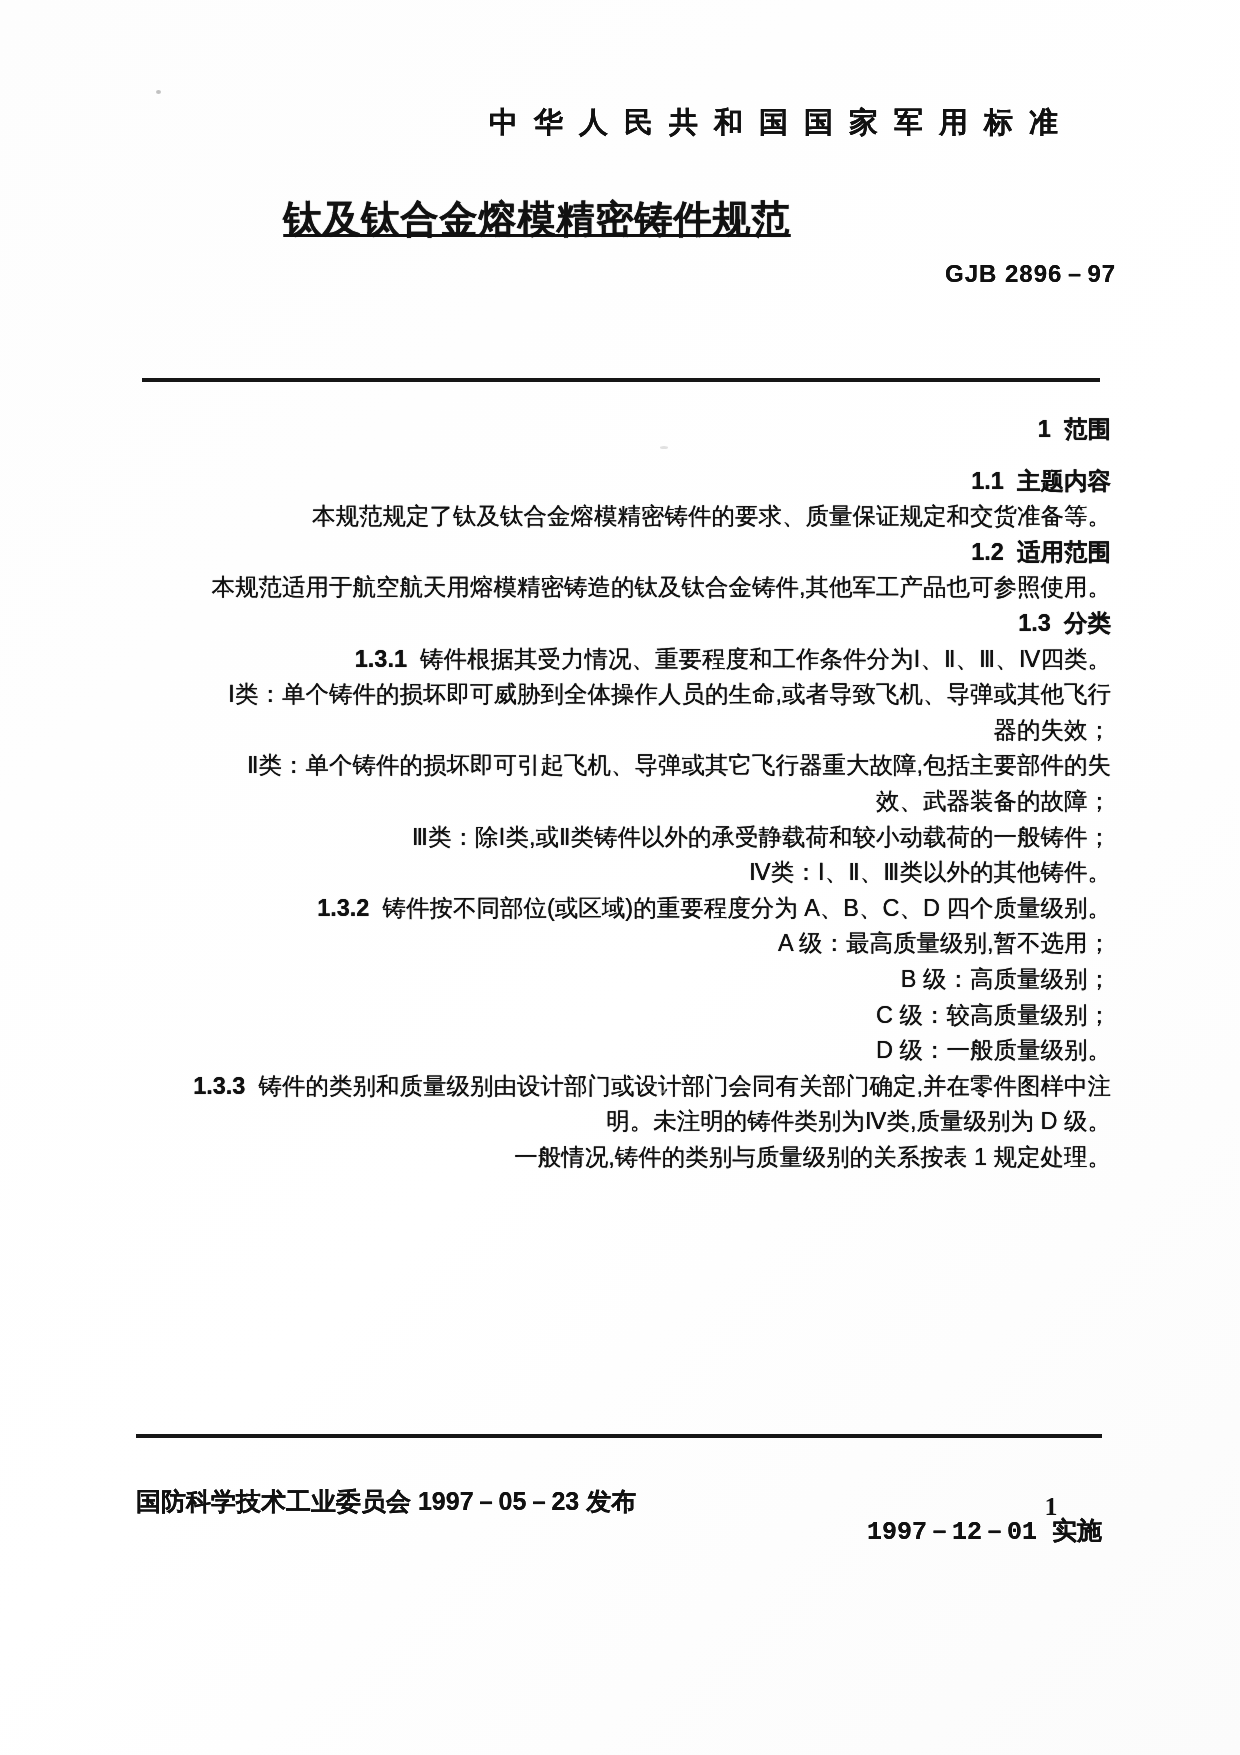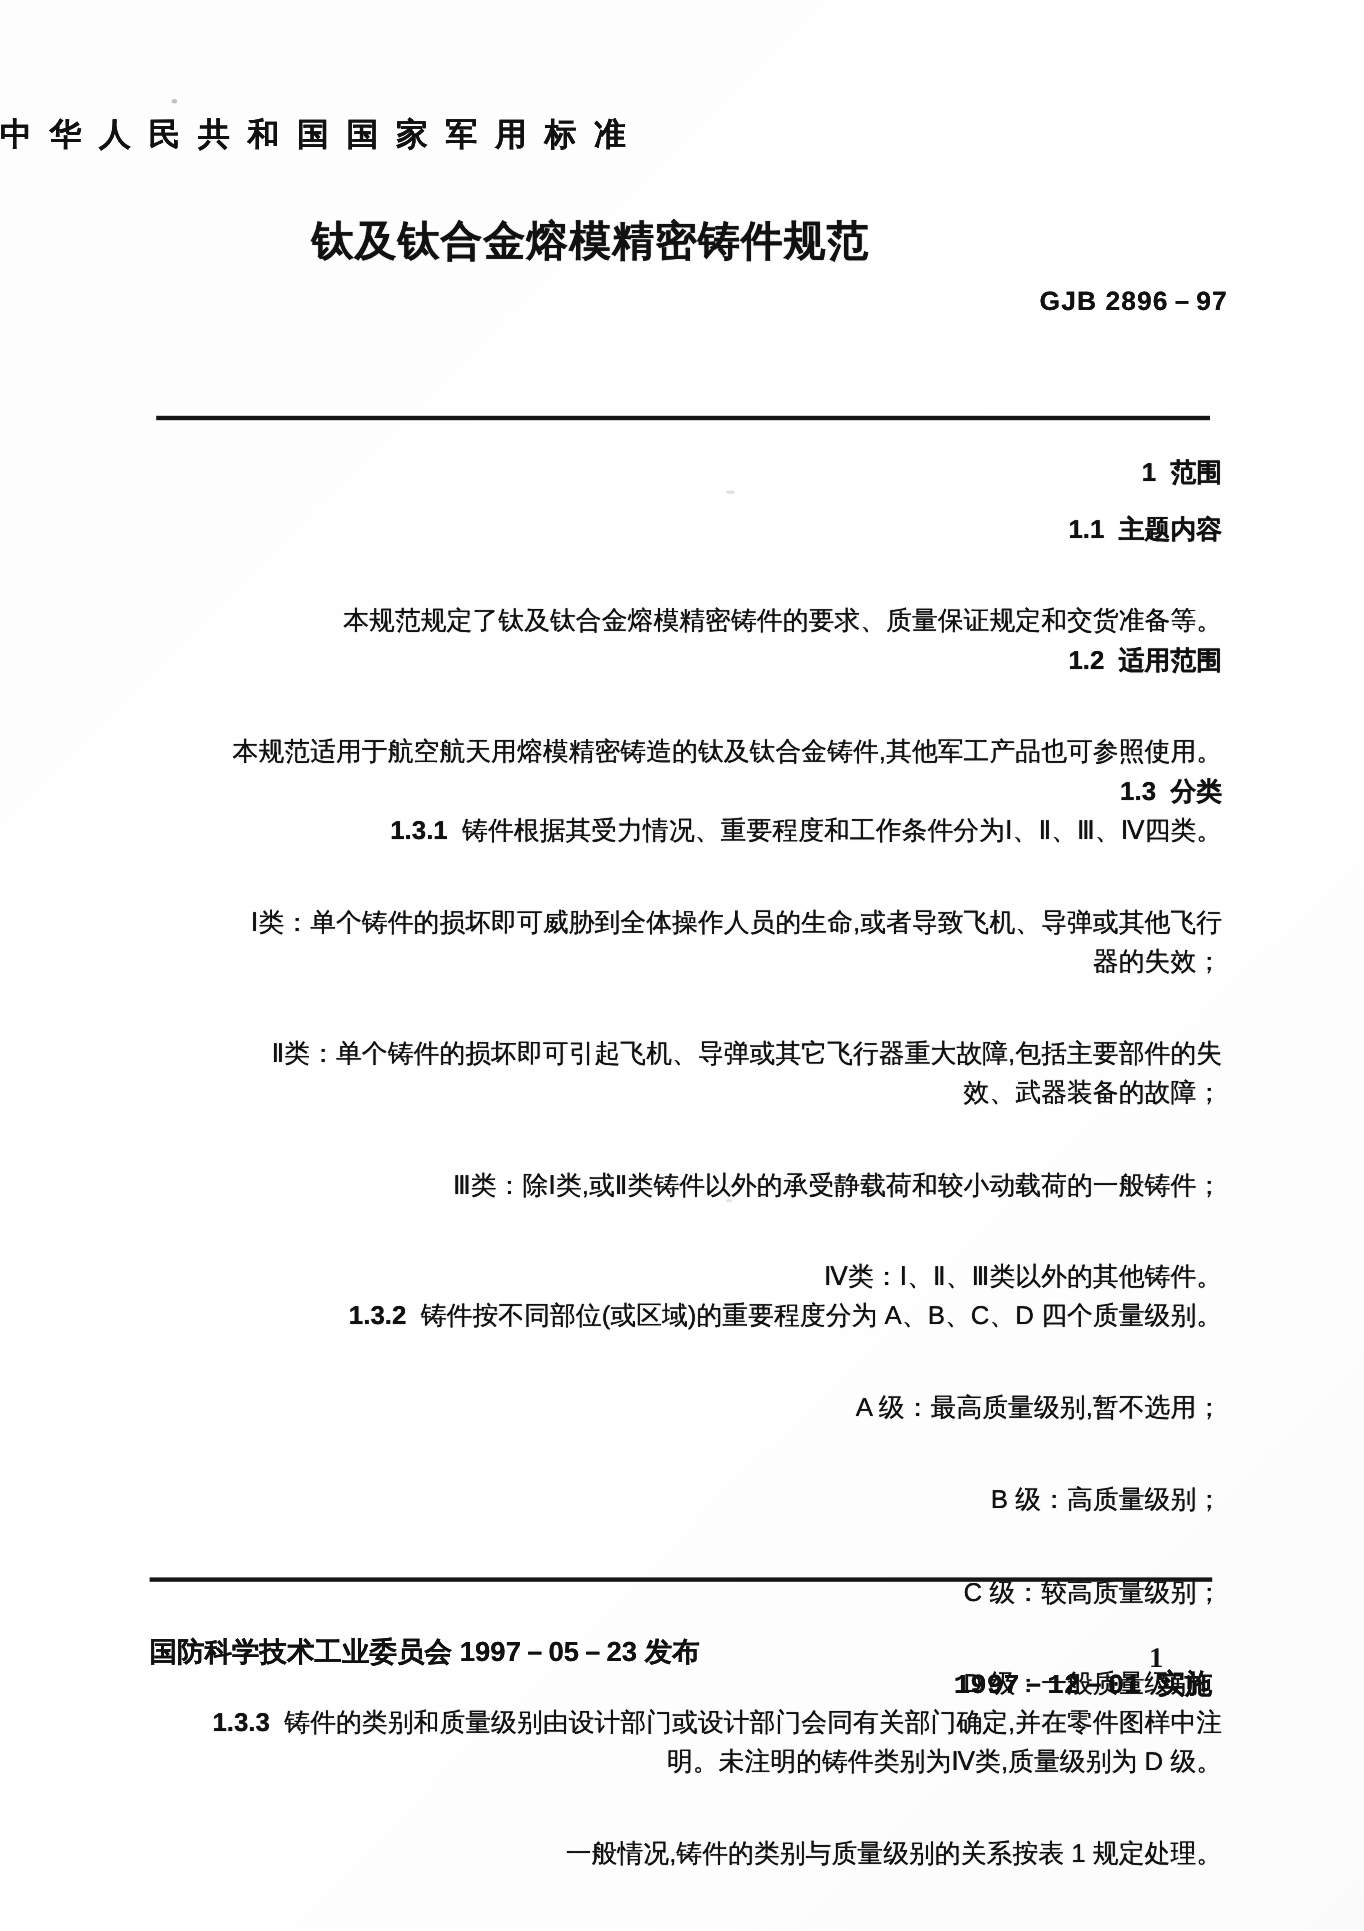--- a/index.html
+++ b/index.html
@@ -10,31 +10,32 @@
     color:#111;
     overflow:hidden;
   }
   .page{
     position:absolute;inset:0;
     background:linear-gradient(135deg,#fdfdfd 0%,#ffffff 55%,#fbfbfb 100%);
   }
   
   .std-type{
     position:absolute;top:103px;left:0;right:166px;
-    text-align:left;
+    text-align:right;
     font-size:29px;font-weight:bold;letter-spacing:16px;
     text-shadow:0 0 .6px #000;
     white-space:pre;
   }
   .title-cn{
     position:absolute;top:194px;left:0;right:166px;
     text-align:center;
     font-size:38px;font-weight:bold;letter-spacing:1px;
     text-shadow:0 0 .8px #000;
     white-space:pre;
+    text-decoration:underline;
   }
   .title-en{
     position:absolute;top:250px;left:0;right:150px;
     text-align:center;
     font-family:"Liberation Serif",serif;
     font-size:23px;font-weight:bold;line-height:37px;
     text-shadow:0 0 .5px #000;
   }
   .std-no{
     position:absolute;top:258px;left:945px;
@@ -50,21 +51,21 @@
   .body-text{
     position:absolute;top:412px;left:143px;width:968px;
     font-size:23.5px;line-height:35.6px;
     white-space:pre-wrap;
     text-align:right;
   }
   .line{white-space:pre;text-shadow:0 0 .7px #000;}
   .line.h{font-weight:bold;}
   .line.gap{margin-top:16px;}
   .line .num{font-weight:bold;}
-  .line.ind{padding-left:42px;margin-top:48px;}
+  .line.ind{padding-left:42px;}
   
   .rule-bottom{
     position:absolute;top:1434px;left:136px;width:966px;height:4px;
     background:#161616;
   }
   .footer-line{
     position:absolute;top:1456px;left:136px;width:966px;
     font-size:25px;font-weight:bold;
     text-shadow:0 0 .6px #000;
     white-space:pre;

